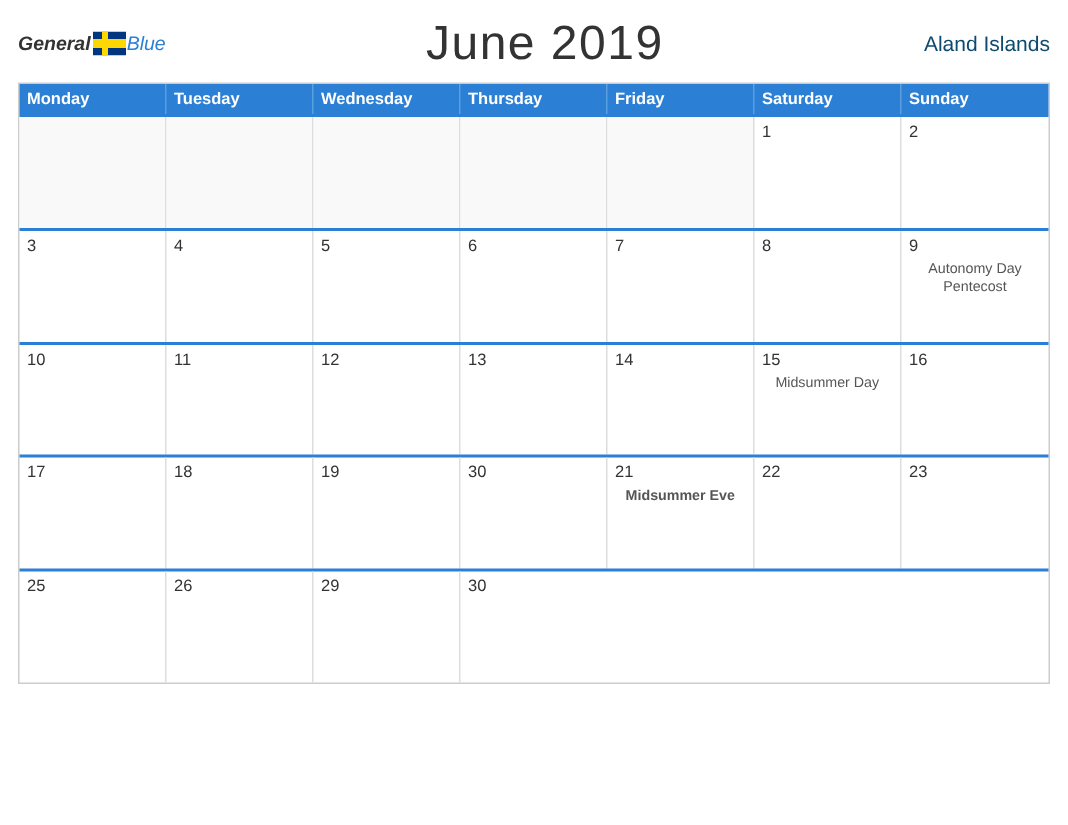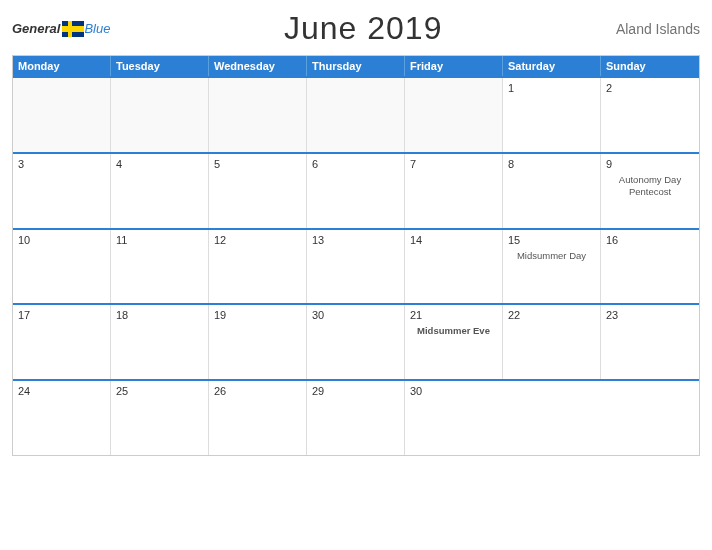--- a/index.html
+++ b/index.html
@@ -50,21 +50,21 @@
       justify-content: center;
     }
     .month-title {
       font-size: 32px;
       font-weight: 300;
       color: #333;
       letter-spacing: 1px;
     }
     .region-label {
       font-size: 14px;
-      color: #737373;
+      color: #0c4a6e;
       text-align: right;
     }
     
     .calendar {
       flex: 1;
       display: flex;
       flex-direction: column;
       border: 1px solid #ccc;
       justify-content: center;
     }
@@ -240,23 +240,20 @@
           </div>
           <div class="cal-cell">
             <div class="day-num">22</div>
           </div>
           <div class="cal-cell sunday">
             <div class="day-num">23</div>
           </div>
         </div>
         <div class="cal-row">
           <div class="cal-cell">
-            <div class="day-num">24</div>
-          </div>
-          <div class="cal-cell">
             <div class="day-num">25</div>
           </div>
           <div class="cal-cell">
             <div class="day-num">26</div>
           </div>
           <div class="cal-cell">
             <div class="day-num">29</div>
           </div>
           <div class="cal-cell sunday">
             <div class="day-num">30</div>

